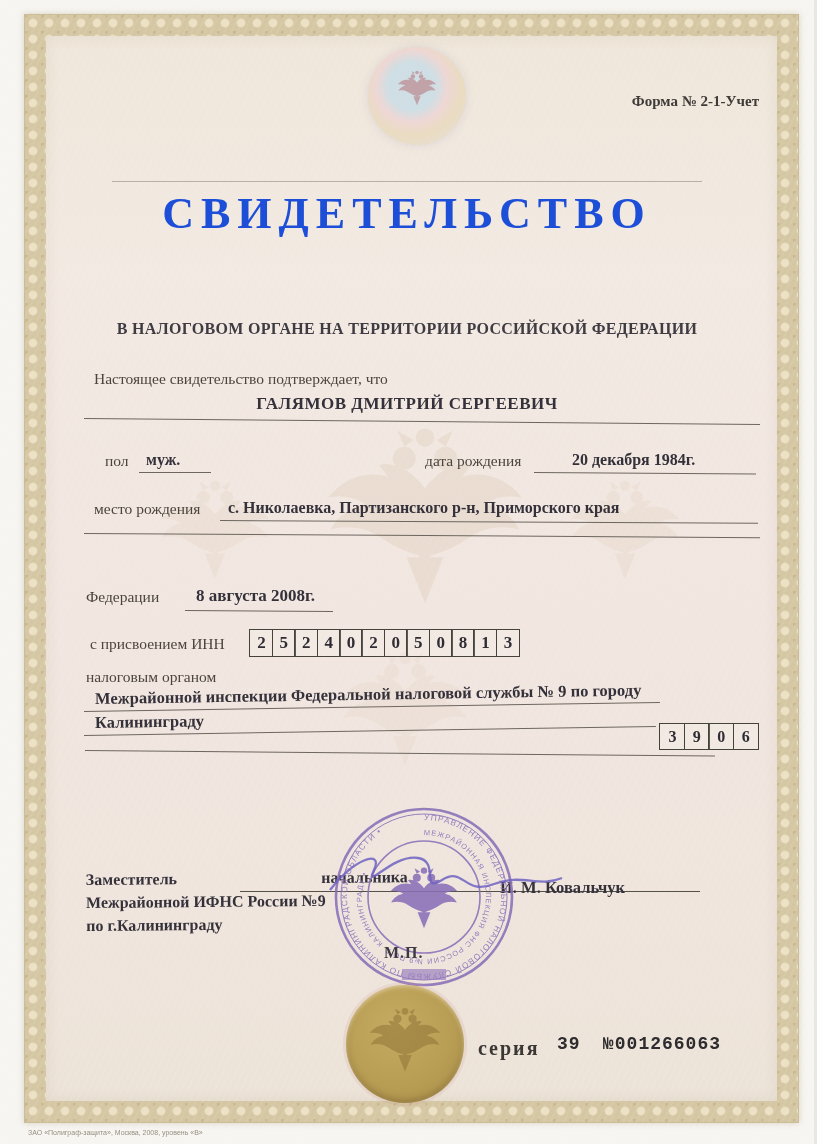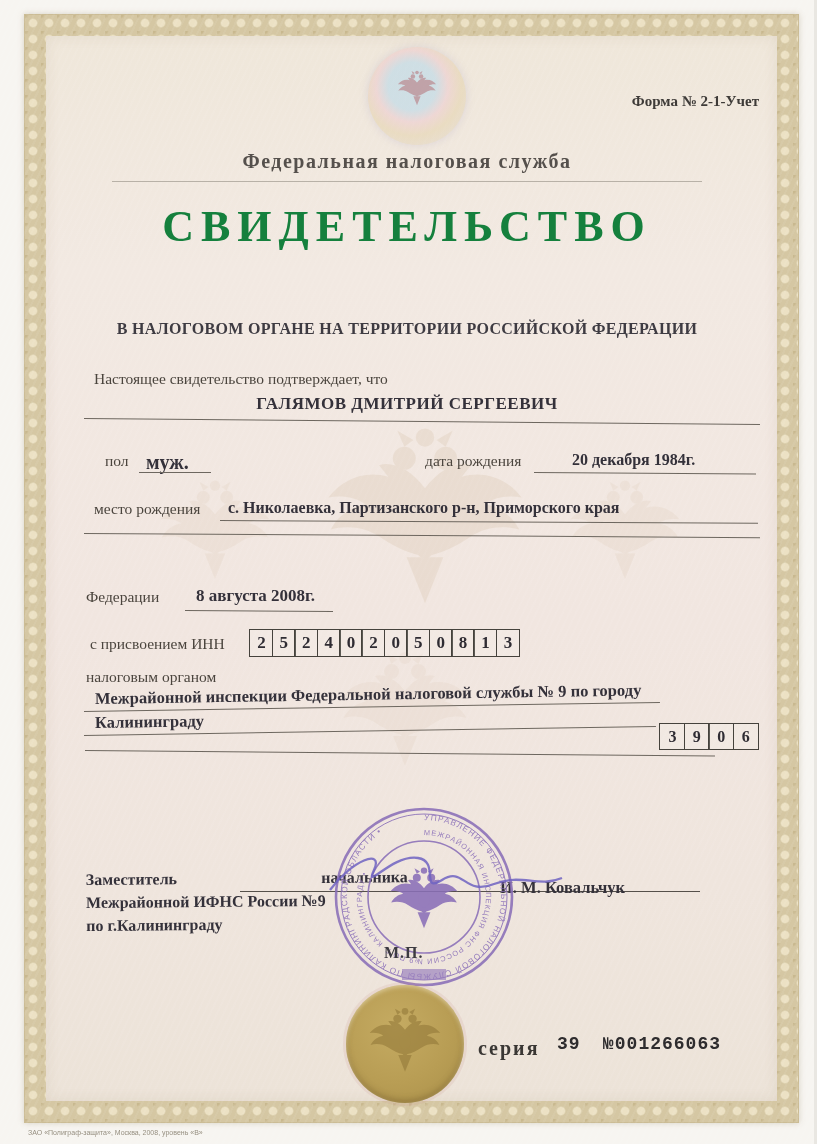--- a/index.html
+++ b/index.html
@@ -19,21 +19,21 @@
   .texture{position:absolute;inset:0;pointer-events:none;
     background:repeating-linear-gradient(115deg, rgba(255,255,255,.05) 0 2px, rgba(0,0,0,0) 2px 6px);}
   .abs{position:absolute;}
   .ctr{left:0;right:0;text-align:center;}
   .lbl{font-size:15.5px;color:#4b453e;}
   .val{font-weight:bold;color:#34313a;}
   .uline{position:absolute;height:0;border-top:1.3px solid #6d675f;}
   .form-no{font-weight:bold;font-size:15px;color:#3e3b38;}
   .agency{font-weight:bold;font-size:20px;letter-spacing:1.5px;color:#55504c;}
   .hrule{position:absolute;height:0;border-top:1px solid #b8b1a7;}
-  .title{font-weight:bold;font-size:44px;letter-spacing:7px;color:#15803d;margin-top:13px;}
+  .title{font-weight:bold;font-size:44px;letter-spacing:7px;color:#1d4ed8;}
   .subt{font-weight:bold;font-size:16px;color:#3e3b42;letter-spacing:.3px;}
   .para1{font-size:15.5px;color:#4b453e;text-align:justify;text-align-last:justify;}
   .cellrow{position:absolute;display:flex;}
   .cell{width:22px;height:26px;border:1.6px solid #45423c;margin-left:-1.6px;
     display:flex;align-items:center;justify-content:center;
     font-weight:bold;font-size:17px;color:#2f2c33;background:rgba(255,255,255,.12);}
   .cell4{width:24px;height:25px;font-size:16px;}
   .sigblock{font-weight:bold;font-size:16px;color:#34313a;line-height:23px;}
   .mono{font-family:"Liberation Mono","DejaVu Sans Mono",monospace;}
   .series-lbl{font-weight:bold;font-size:20px;color:#3a3734;letter-spacing:2px;}
@@ -86,32 +86,31 @@
     </svg>
 
   <div class="holo">
     <svg style="position:absolute;left:26px;top:20px;opacity:.45;color:#b05a60;" width="46" height="46">
         <use href="#eagle" fill="currentColor" width="46" height="41"></use>
       </svg>
   </div>
 
   <div class="abs form-no" style="left:607px;top:93px;width:152px;text-align:right;">Форма № 2-1-Учет</div>
 
-  <div class="abs ctr agency" style="top:150px;">Федеральная налоговая служба</div>
   <div class="hrule" style="left:112px;right:112px;top:181px;"></div>
   <div class="abs ctr title" style="top:188px;">СВИДЕТЕЛЬСТВО</div>
 
   <div class="abs ctr subt" style="top:320px;">В НАЛОГОВОМ ОРГАНЕ НА ТЕРРИТОРИИ РОССИЙСКОЙ ФЕДЕРАЦИИ</div>
 
   <div class="abs lbl" style="left:94px;top:370px;">Настоящее свидетельство подтверждает, что</div>
   <div class="abs ctr val" style="top:394px;font-size:17px;letter-spacing:.5px;">ГАЛЯМОВ ДМИТРИЙ СЕРГЕЕВИЧ</div>
   <div class="uline" style="left:84px;width:676px;top:418px;transform:rotate(.5deg);transform-origin:left;"></div>
 
   <div class="abs lbl" style="left:105px;top:452px;">пол</div>
-  <div class="abs val" style="left:146px;top:451px;font-size:20px;">муж.</div>
+  <div class="abs val" style="left:146px;top:451px;font-size:16px;">муж.</div>
   <div class="uline" style="left:139px;width:72px;top:472px;"></div>
   <div class="abs lbl" style="left:425px;top:452px;">дата рождения</div>
   <div class="abs val" style="left:572px;top:451px;font-size:16px;">20 декабря 1984г.</div>
   <div class="uline" style="left:534px;width:222px;top:472px;transform:rotate(.4deg);transform-origin:left;"></div>
 
   <div class="abs lbl" style="left:94px;top:500px;">место рождения</div>
   <div class="abs val" style="left:228px;top:499px;font-size:16px;">с. Николаевка, Партизанского р-н, Приморского края</div>
   <div class="uline" style="left:220px;width:538px;top:520px;transform:rotate(.3deg);transform-origin:left;"></div>
   <div class="uline" style="left:84px;width:676px;top:533px;transform:rotate(.35deg);transform-origin:left;"></div>
 

